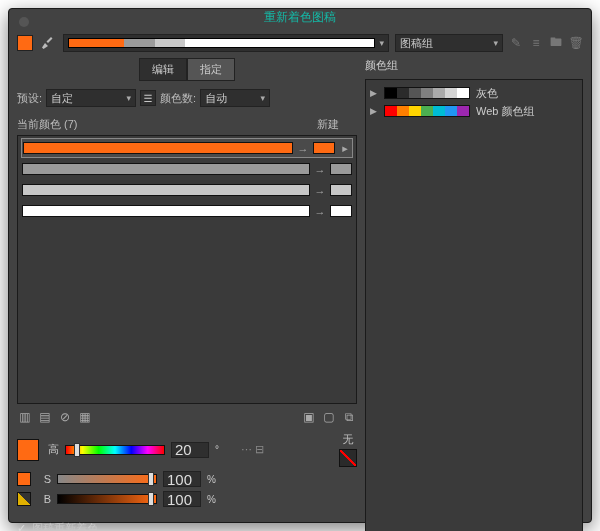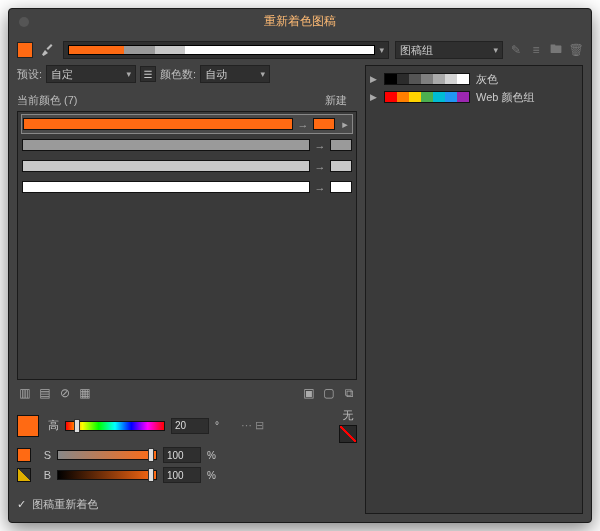--- a/index.html
+++ b/index.html
@@ -1,39 +1,39 @@
 <!DOCTYPE html>
 <html><head>
 <meta charset="utf-8">
 <style>
 * { box-sizing: border-box; margin: 0; padding: 0; font-family: -apple-system, "Helvetica Neue", Arial, sans-serif; }
 body { background: #fff; padding: 8px; }
 .window { width: 584px; height: 515px; background: #424242; border: 1px solid #1a1a1a; border-radius: 4px; box-shadow: 0 6px 20px rgba(0,0,0,0.5); display: flex; flex-direction: column; color: #c8c8c8; font-size: 11px; }
-.titlebar { height: 24px; display: flex; align-items: center; justify-content: center; color: #fdba74; font-size: 12px; position: relative; }
+.titlebar { height: 24px; display: flex; align-items: center; justify-content: center; color: #14b8a6; font-size: 12px; position: relative; }
 .close { position: absolute; left: 10px; top: 8px; width: 10px; height: 10px; border-radius: 50%; background: #555; }
 .content { flex: 1; display: flex; flex-direction: column; padding: 8px; gap: 6px; }
 .top-row { display: flex; align-items: center; gap: 6px; }
 .sw-big { width: 16px; height: 16px; background: #ff6a13; border: 1px solid #222; }
 .eyedrop { width: 18px; height: 14px; display: flex; align-items: center; justify-content: center; color: #bbb; }
 .dd { background: #2f2f2f; border: 1px solid #222; height: 18px; display: flex; align-items: center; padding: 0 4px; color: #ccc; font-size: 11px; }
 .dd.full { flex: 1; }
 .dd .arrow { margin-left: auto; color: #aaa; font-size: 9px; }
 .top-icons { display: flex; gap: 6px; align-items: center; }
 .top-icons .ic { width: 14px; height: 14px; color: #777; font-size: 12px; display: flex; align-items: center; justify-content: center; }
 .main { display: flex; gap: 8px; flex: 1; }
 .left { width: 340px; display: flex; flex-direction: column; }
 .right { flex: 1; display: flex; flex-direction: column; }
 .tabs { display: flex; justify-content: center; gap: 0; margin-bottom: 8px; }
 .tab { padding: 3px 12px; background: #2f2f2f; border: 1px solid #222; font-size: 11px; color: #ccc; }
 .tab.active { background: #555; }
 .row1 { display: flex; align-items: center; gap: 4px; margin-bottom: 10px; }
 .label { color: #bbb; font-size: 11px; }
 .icon-sq { width: 16px; height: 16px; border: 1px solid #222; background: #2f2f2f; display: flex; align-items: center; justify-content: center; font-size: 10px; }
 .bar-header { display: flex; font-size: 11px; color: #bbb; margin-bottom: 3px; }
-.bar-header .newlbl { margin-left: auto; margin-right: 10px; }
+.bar-header .newlbl { margin-left: auto; margin-right: 18px; }
 .color-rows { border: 1px solid #1a1a1a; background: #3a3a3a; padding: 3px 4px 180px 4px; }
 .color-row { display: flex; align-items: center; height: 18px; gap: 4px; margin-bottom: 3px; }
 .bar { flex: 1; height: 12px; border: 1px solid #111; }
 .arrow-ic { width: 12px; color: #aaa; font-size: 11px; text-align: center; }
 .swatch-sm { width: 22px; height: 12px; border: 1px solid #111; }
 .color-row.sel { outline: 1px solid #888; background: #4a4a4a; padding: 1px; }
 .tool-row { display: flex; align-items: center; gap: 4px; margin-top: 6px; font-size: 12px; color: #aaa; }
 .tool-row .ic { width: 16px; height: 14px; display: flex; align-items: center; justify-content: center; }
 .tool-row .sp { flex: 1; }
 .hsb-area { margin-top: 8px; }
@@ -41,21 +41,21 @@
 .main-sw { width: 22px; height: 22px; background: #ff6a13; border: 1px solid #111; }
 .sub-sw { width: 14px; height: 14px; border: 1px solid #111; }
 .sub-sw.orange { background: #ff6a13; }
 .sub-sw.warn { background: linear-gradient(45deg,#e0b000 50%, #333 50%); }
 .channel-label { width: 14px; text-align: right; font-size: 11px; }
 .slider { flex: 1; height: 10px; border: 1px solid #111; position: relative; }
 .slider.h { background: linear-gradient(to right, red, #ff0, #0f0, #0ff, #00f, #f0f, red); max-width: 100px; }
 .slider.s { background: linear-gradient(to right, #888, #ff6a13); max-width: 100px; }
 .slider.b { background: linear-gradient(to right, #000, #ff6a13); max-width: 100px; }
 .knob { position: absolute; top: -3px; width: 6px; height: 14px; background: #ddd; border: 1px solid #333; }
-.numbox { width: 38px; height: 16px; background: #2f2f2f; border: 1px solid #222; color: #ddd; font-size: 10px; padding: 0 3px; display: flex; align-items: center; }
+.numbox { width: 38px; height: 16px; background: #2f2f2f; border: 1px solid #222; color: #ddd; font-size: 15px; padding: 0 3px; display: flex; align-items: center; }
 .unit { font-size: 10px; width: 16px; }
 .none-block { display: flex; flex-direction: column; align-items: center; margin-left: auto; gap: 2px; color:#bbb; }
 .none-sw { width: 18px; height: 18px; background: #2a2a2a; border: 1px solid #111; position: relative; }
 .none-sw::after { content: ""; position: absolute; left: 0; top: 0; right: 0; bottom: 0; background: linear-gradient(45deg, transparent 45%, red 45%, red 55%, transparent 55%); }
 .checkbox-row { display: flex; align-items: center; gap: 6px; margin-top: 10px; }
 .check { color: #ddd; font-size: 11px; }
 .right .hdr { font-size: 11px; color: #ccc; margin-bottom: 6px; }
 .group-list { background: #3a3a3a; border: 1px solid #1a1a1a; flex: 1; padding: 4px; font-size: 11px; overflow: hidden; }
 .group-item { display: flex; align-items: center; gap: 6px; height: 18px; }
 .tri { color: #aaa; font-size: 9px; width: 8px; }
@@ -98,20 +98,24 @@
       <div class="top-icons">
         <div class="ic">✎</div>
         <div class="ic">≡</div>
         <div class="ic">🖿</div>
         <div class="ic">🗑</div>
       </div>
     </div>
 
     <div class="main">
       <div class="left">
+        <div class="tabs">
+          <div class="tab"><span>编辑</span></div>
+          <div class="tab active"><span>指定</span></div>
+        </div>
 
         <div class="row1">
           <span class="label">预设:</span>
           <div class="dd" style="width:90px">
             <span>自定</span>
               <span class="arrow">▾</span>
           </div>
           <div class="icon-sq">☰</div>
           <span class="label" style="">颜色数:</span>
           <div class="dd" style="width:70px">
@@ -200,20 +204,21 @@
           </div>
         </div>
 
         <div class="checkbox-row">
           <span class="check">✓</span>
           <span>图稿重新着色</span>
         </div>
       </div>
 
       <div class="right">
+        <div class="hdr">颜色组</div>
         <div class="group-list">
           <div class="group-item">
             <span class="tri">▶</span>
             <div class="palette">
               <span style="background:#000"></span>
                 <span style="background:#2b2b2b"></span>
                 <span style="background:#555"></span>
                 <span style="background:#808080"></span>
                 <span style="background:#aaa"></span>
                 <span style="background:#d4d4d4"></span>

